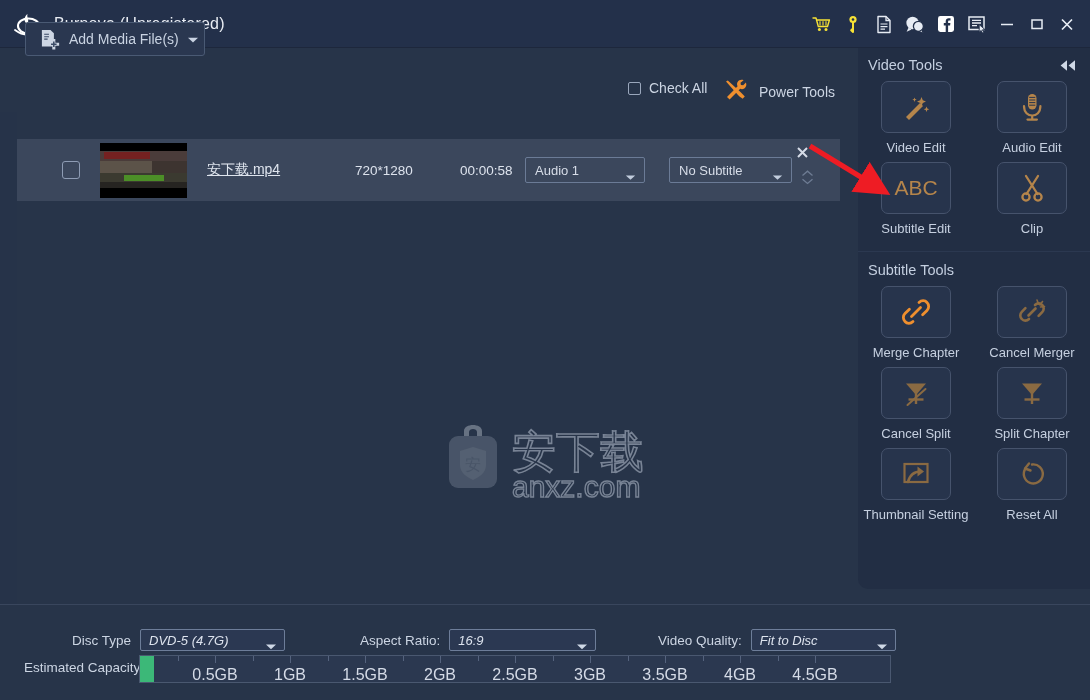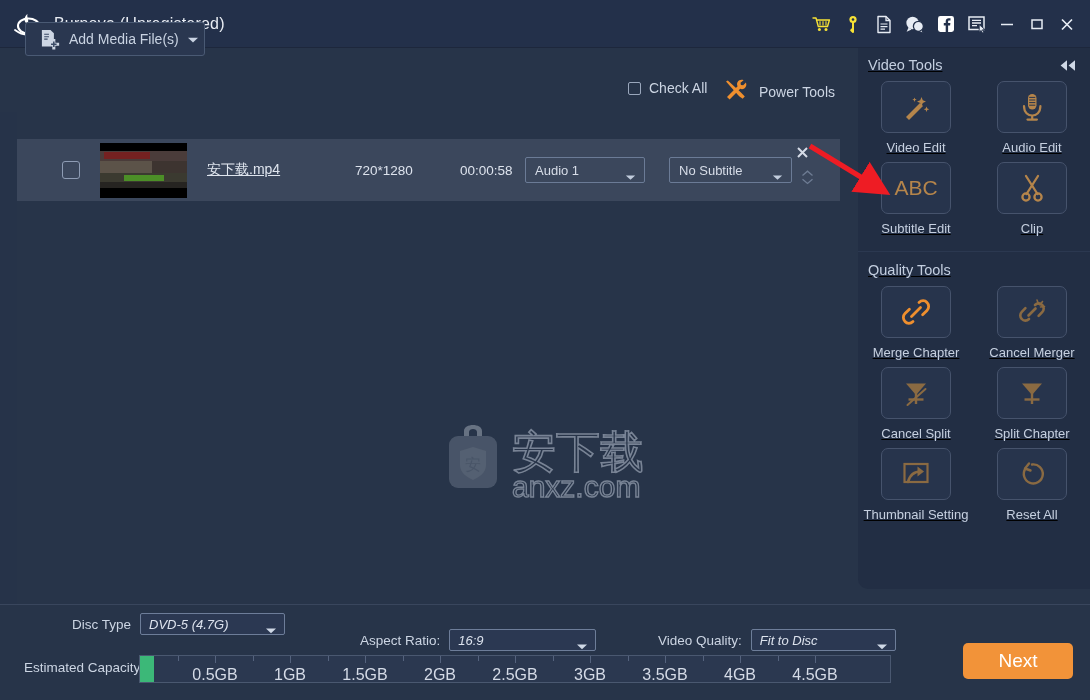--- a/index.html
+++ b/index.html
@@ -119,21 +119,20 @@
     width: 218px; height: 92px;
     opacity: .95;
     display: flex; align-items: center;
   }
 
   
   .right-panel {
     position: absolute; right: 0; top: 48px; width: 232px; height: 541px;
     background: #222e44;
     border-radius: 0 0 0 10px;
-    text-decoration: underline;
   }
   .panel-section-title {
     color: #c4cfe0; font-size: 14.5px;
     margin-left: 10px; margin-top: 9px;
   }
   .collapse-btn {
     position: absolute; right: 12px; top: 10px; cursor: pointer;
   }
   .tool-grid {
     display: flex; flex-wrap: wrap;
@@ -434,21 +433,21 @@
             <circle cx="8" cy="24" r="3.6" fill="none" stroke="#b5854b" stroke-width="2.3"></circle>
             <circle cx="20" cy="24" r="3.6" fill="none" stroke="#b5854b" stroke-width="2.3"></circle>
           </svg>
         </span>
         <span class="tool-label">Clip</span>
       </div>
     </div>
 
     <div class="sec-divider" style="margin-top:8px;"></div>
 
-    <div class="panel-section-title" style="margin-top:10px;">Quality Tools</div>
+    <div class="panel-section-title" style="margin-top:10px;">Subtitle Tools</div>
 
     <div class="tool-grid" style="margin-top:8px;">
       <div class="tool-cell">
         <span class="tool-box">
           <svg width="30" height="30" viewBox="0 0 30 30">
             <path d="M18 5.5 C20.4 3.1 24 3.1 26 5.5 C28.2 7.7 28.2 11.2 26 13.4 L21.6 17.8" fill="none" stroke="#ef8f2e" stroke-width="2.8" stroke-linecap="round"></path>
             <path d="M12 24.5 C9.6 26.9 6 26.9 4 24.5 C1.8 22.3 1.8 18.8 4 16.6 L8.4 12.2" fill="none" stroke="#ef8f2e" stroke-width="2.8" stroke-linecap="round"></path>
             <path d="M10.5 19.5 L19.5 10.5" stroke="#ef8f2e" stroke-width="2.8" stroke-linecap="round"></path>
           </svg>
         </span>
@@ -502,21 +501,21 @@
             <path d="M8.5 9.5 A9.5 9.5 0 1 0 15 5.5" fill="none" stroke="#8a6a42" stroke-width="2.4" stroke-linecap="round"></path>
             <path d="M12 4.5 L8 9.5 L13.5 11.5" fill="none" stroke="#8a6a42" stroke-width="2.4" stroke-linecap="round" stroke-linejoin="round"></path>
           </svg>
         </span>
         <span class="tool-label">Reset All</span>
       </div>
     </div>
   </div>
 
   <div class="bottom-bar">
-    <div class="bfield" style="left:72px; top:8px;text-align:right;">
+    <div class="bfield" style="left:72px; top:24px;text-align:right;">
       <span class="blabel">Disc Type</span>
       <span class="bsel-in" style="width:145px;">
         <span class="bs-txt">DVD-5 (4.7G)</span>
         <span class="bs-caret">
           <svg width="12" height="8" viewBox="0 0 12 8">
               <path d="M1 1.6 L6 6.2 L11 1.6 Z" fill="#cfd8e6"></path>
             </svg>
         </span>
       </span>
     </div>
@@ -573,23 +572,20 @@
         <div class="cap-tick" style="left: 487.5px; height: 5px;"></div>
         <div class="cap-tick" style="left: 600px;"></div>
         <div class="cap-tick-label" style="left: 600px;">4GB</div>
         <div class="cap-tick" style="left: 562.5px; height: 5px;"></div>
         <div class="cap-tick" style="left: 675px;"></div>
         <div class="cap-tick-label" style="left: 675px;">4.5GB</div>
         <div class="cap-tick" style="left: 637.5px; height: 5px;"></div>
       </div>
   </div>
 
-  <div class="next-btn">
-    <span>Next</span>
-  </div>
 
   <svg class="arrow-overlay">
     <defs>
       <marker id="ah" markerWidth="7" markerHeight="7" refX="2" refY="3.5" orient="auto">
         <path d="M0,0 L7,3.5 L0,7 Z" fill="#ee1c24"></path>
       </marker>
     </defs>
     <line x1="810" y1="146" x2="869" y2="182" stroke="#ee1c24" stroke-width="5" marker-end="url(#ah)"></line>
   </svg>
 

